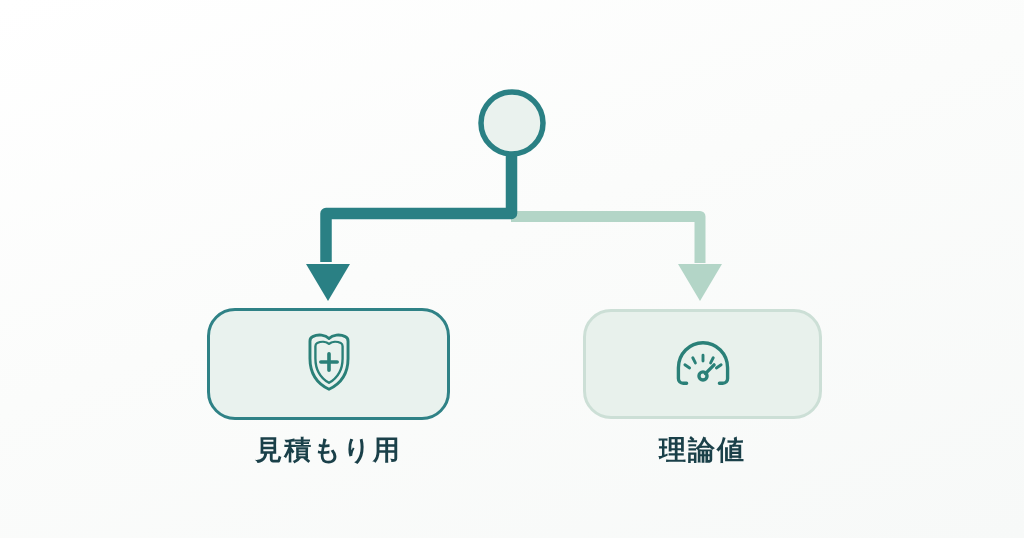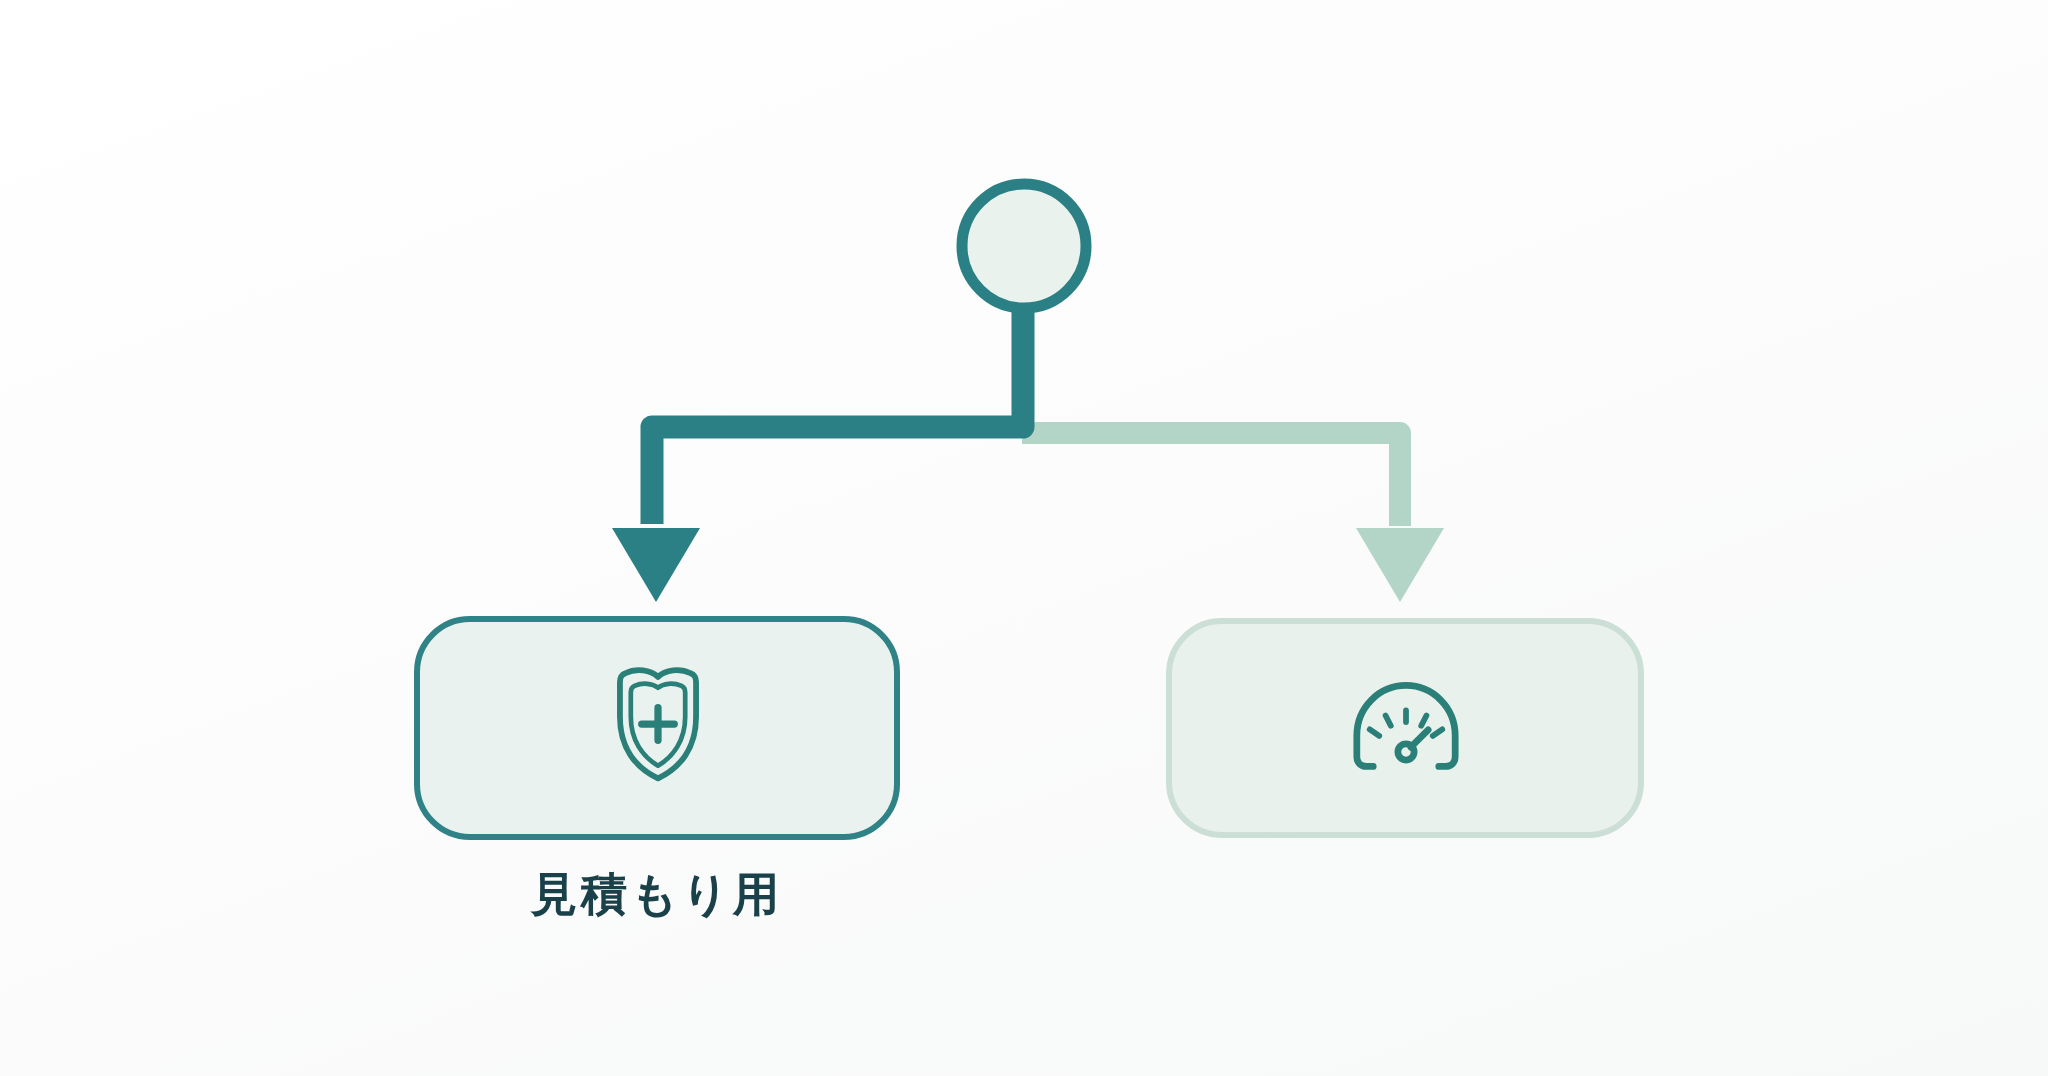--- a/index.html
+++ b/index.html
@@ -42,21 +42,21 @@
     top: 309px;
     width: 239px;
     height: 110px;
     background: #e8f1ec;
     border: 3px solid #ccdfd6;
   }
   .node-label {
     position: absolute;
     top: 432px;
     text-align: center;
-    font-size: 23px;
+    font-size: 27px;
     font-weight: 800;
     letter-spacing: 2px;
     color: #1a4049;
     white-space: nowrap;
   }
   .node-label.primary { left: 207px; width: 243px; }
   .node-label.secondary { left: 583px; width: 239px; }
 </style>
 </head>
 <body>
@@ -93,14 +93,15 @@
       <svg width="62" height="54" viewBox="0 0 64 56" xmlns="http://www.w3.org/2000/svg" fill="none" stroke="#2a8078" stroke-linecap="round" stroke-linejoin="round">
         <path stroke-width="3.5" d="M15 50 H11.5 C8.5 50 6.5 48 6.5 45 V34 C6.5 19.5 18 8 32 8 C46 8 57.5 19.5 57.5 34 V45 C57.5 48 55.5 50 52.5 50 H49"></path>
         <path stroke-width="3" d="M13.2 30.8 L18.1 34.2 M21.4 23.6 L24.1 28.9 M32 21 V27 M42.6 23.6 L39.9 28.9 M50.8 30.8 L45.9 34.2"></path>
         <path stroke-width="3.5" d="M34.5 40 L43.5 31"></path>
         <circle cx="32" cy="42.5" r="4.2" stroke-width="3.5"></circle>
       </svg>
     </span>
   </div>
 
   <div class="node-label primary">見積もり用</div>
+  <div class="node-label secondary">理論値</div>
 
 </div>
 
 </body></html>

